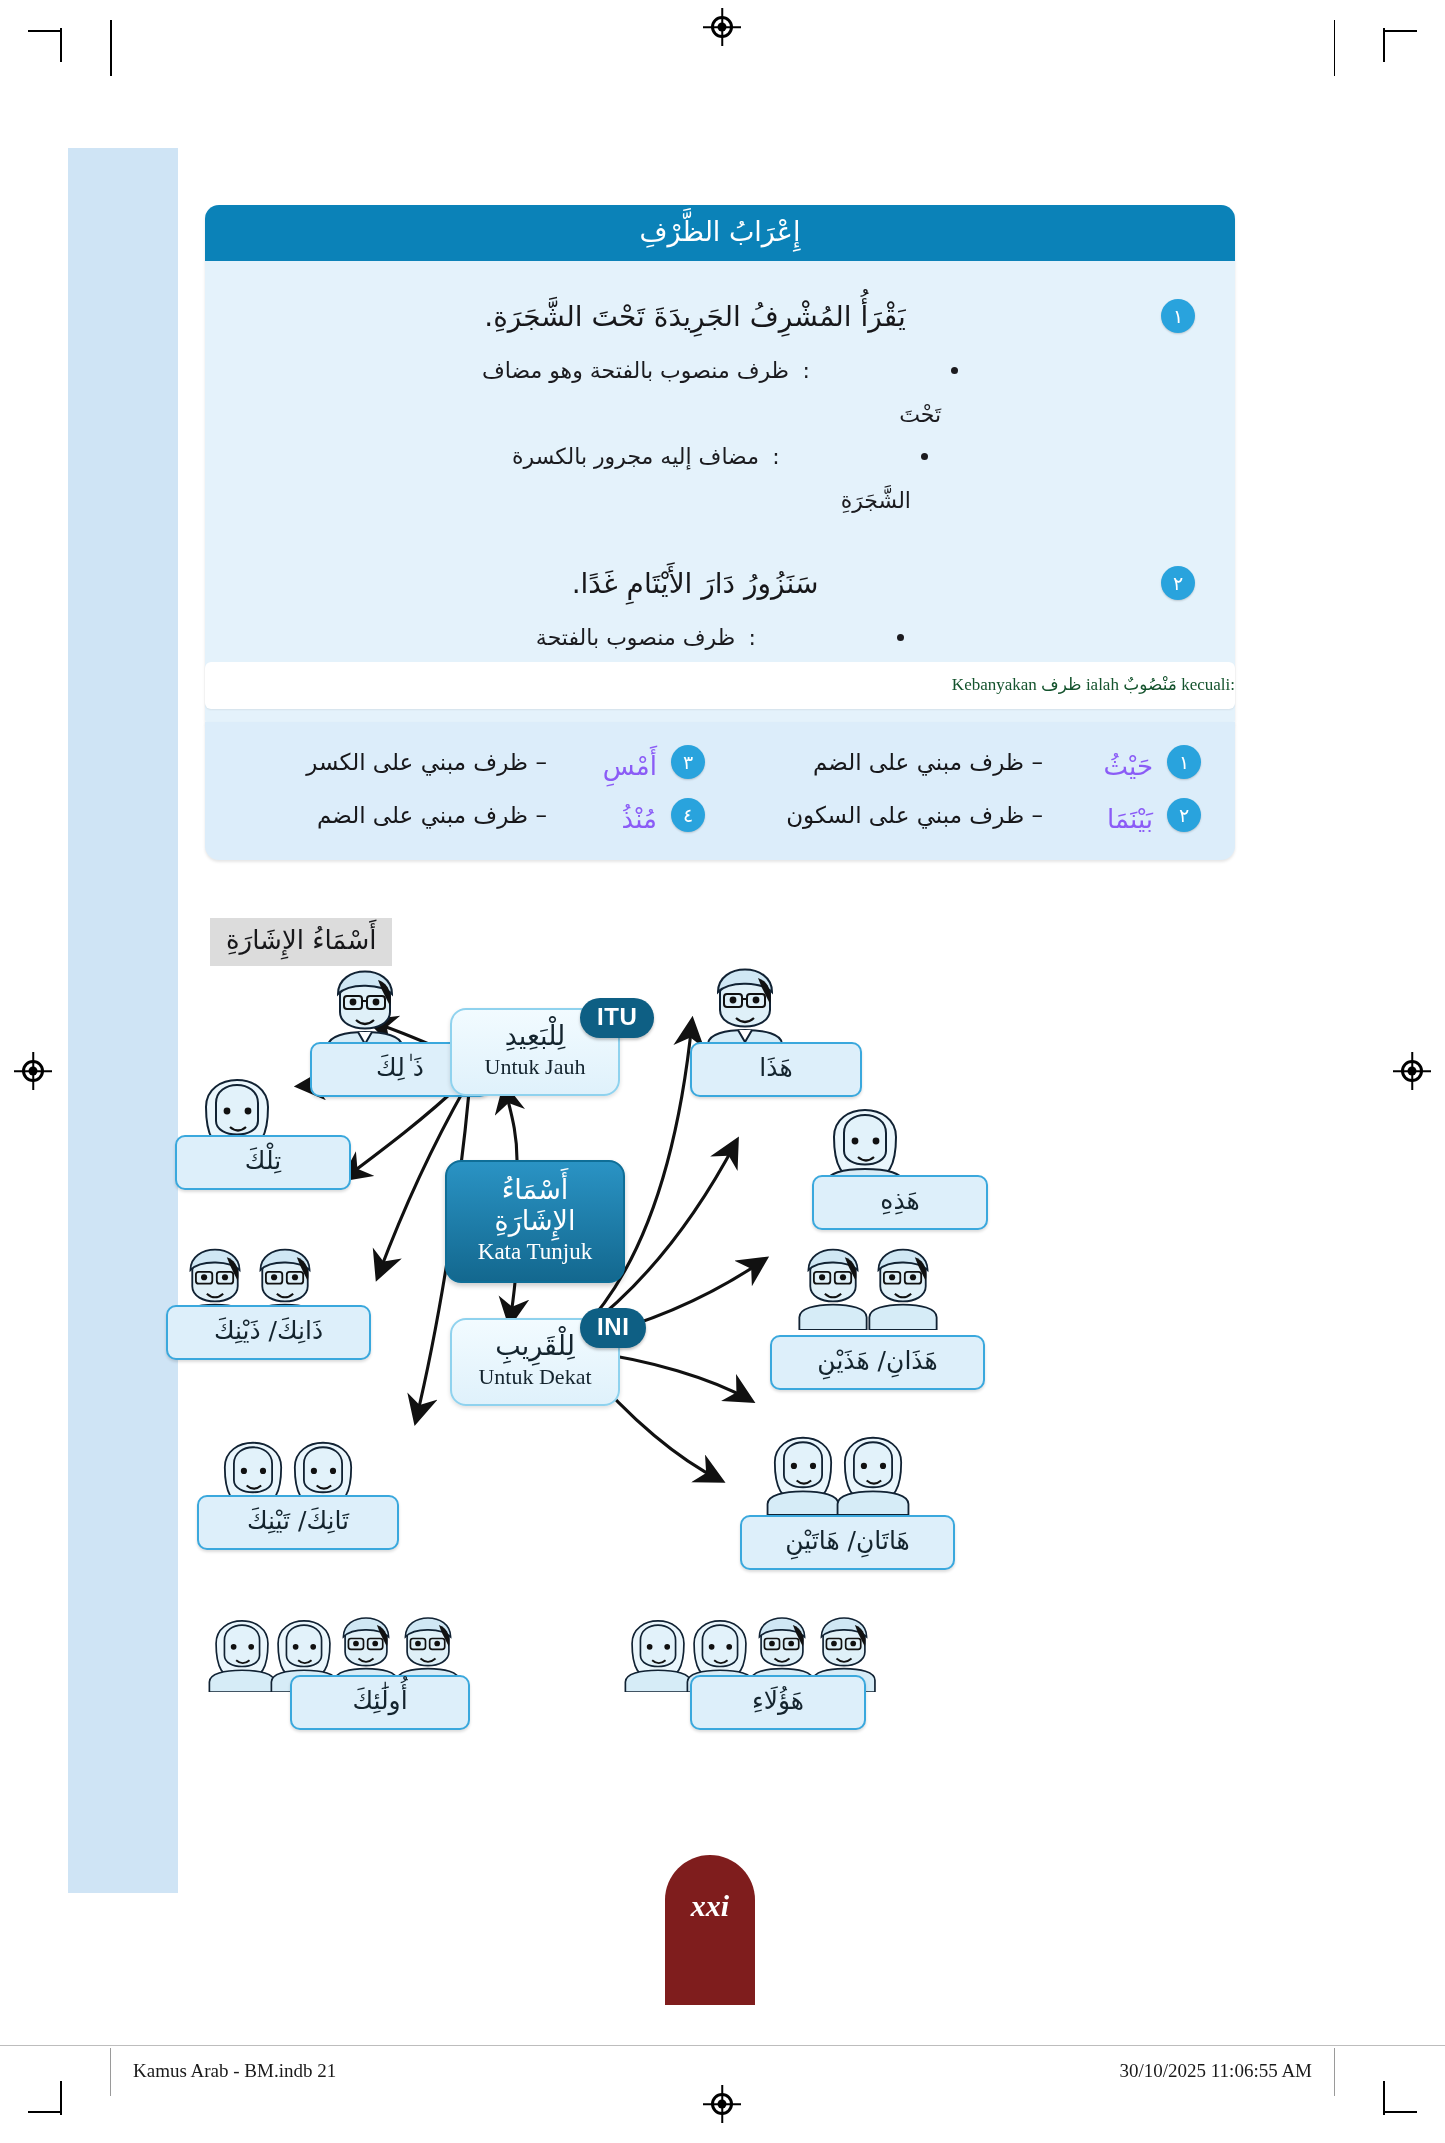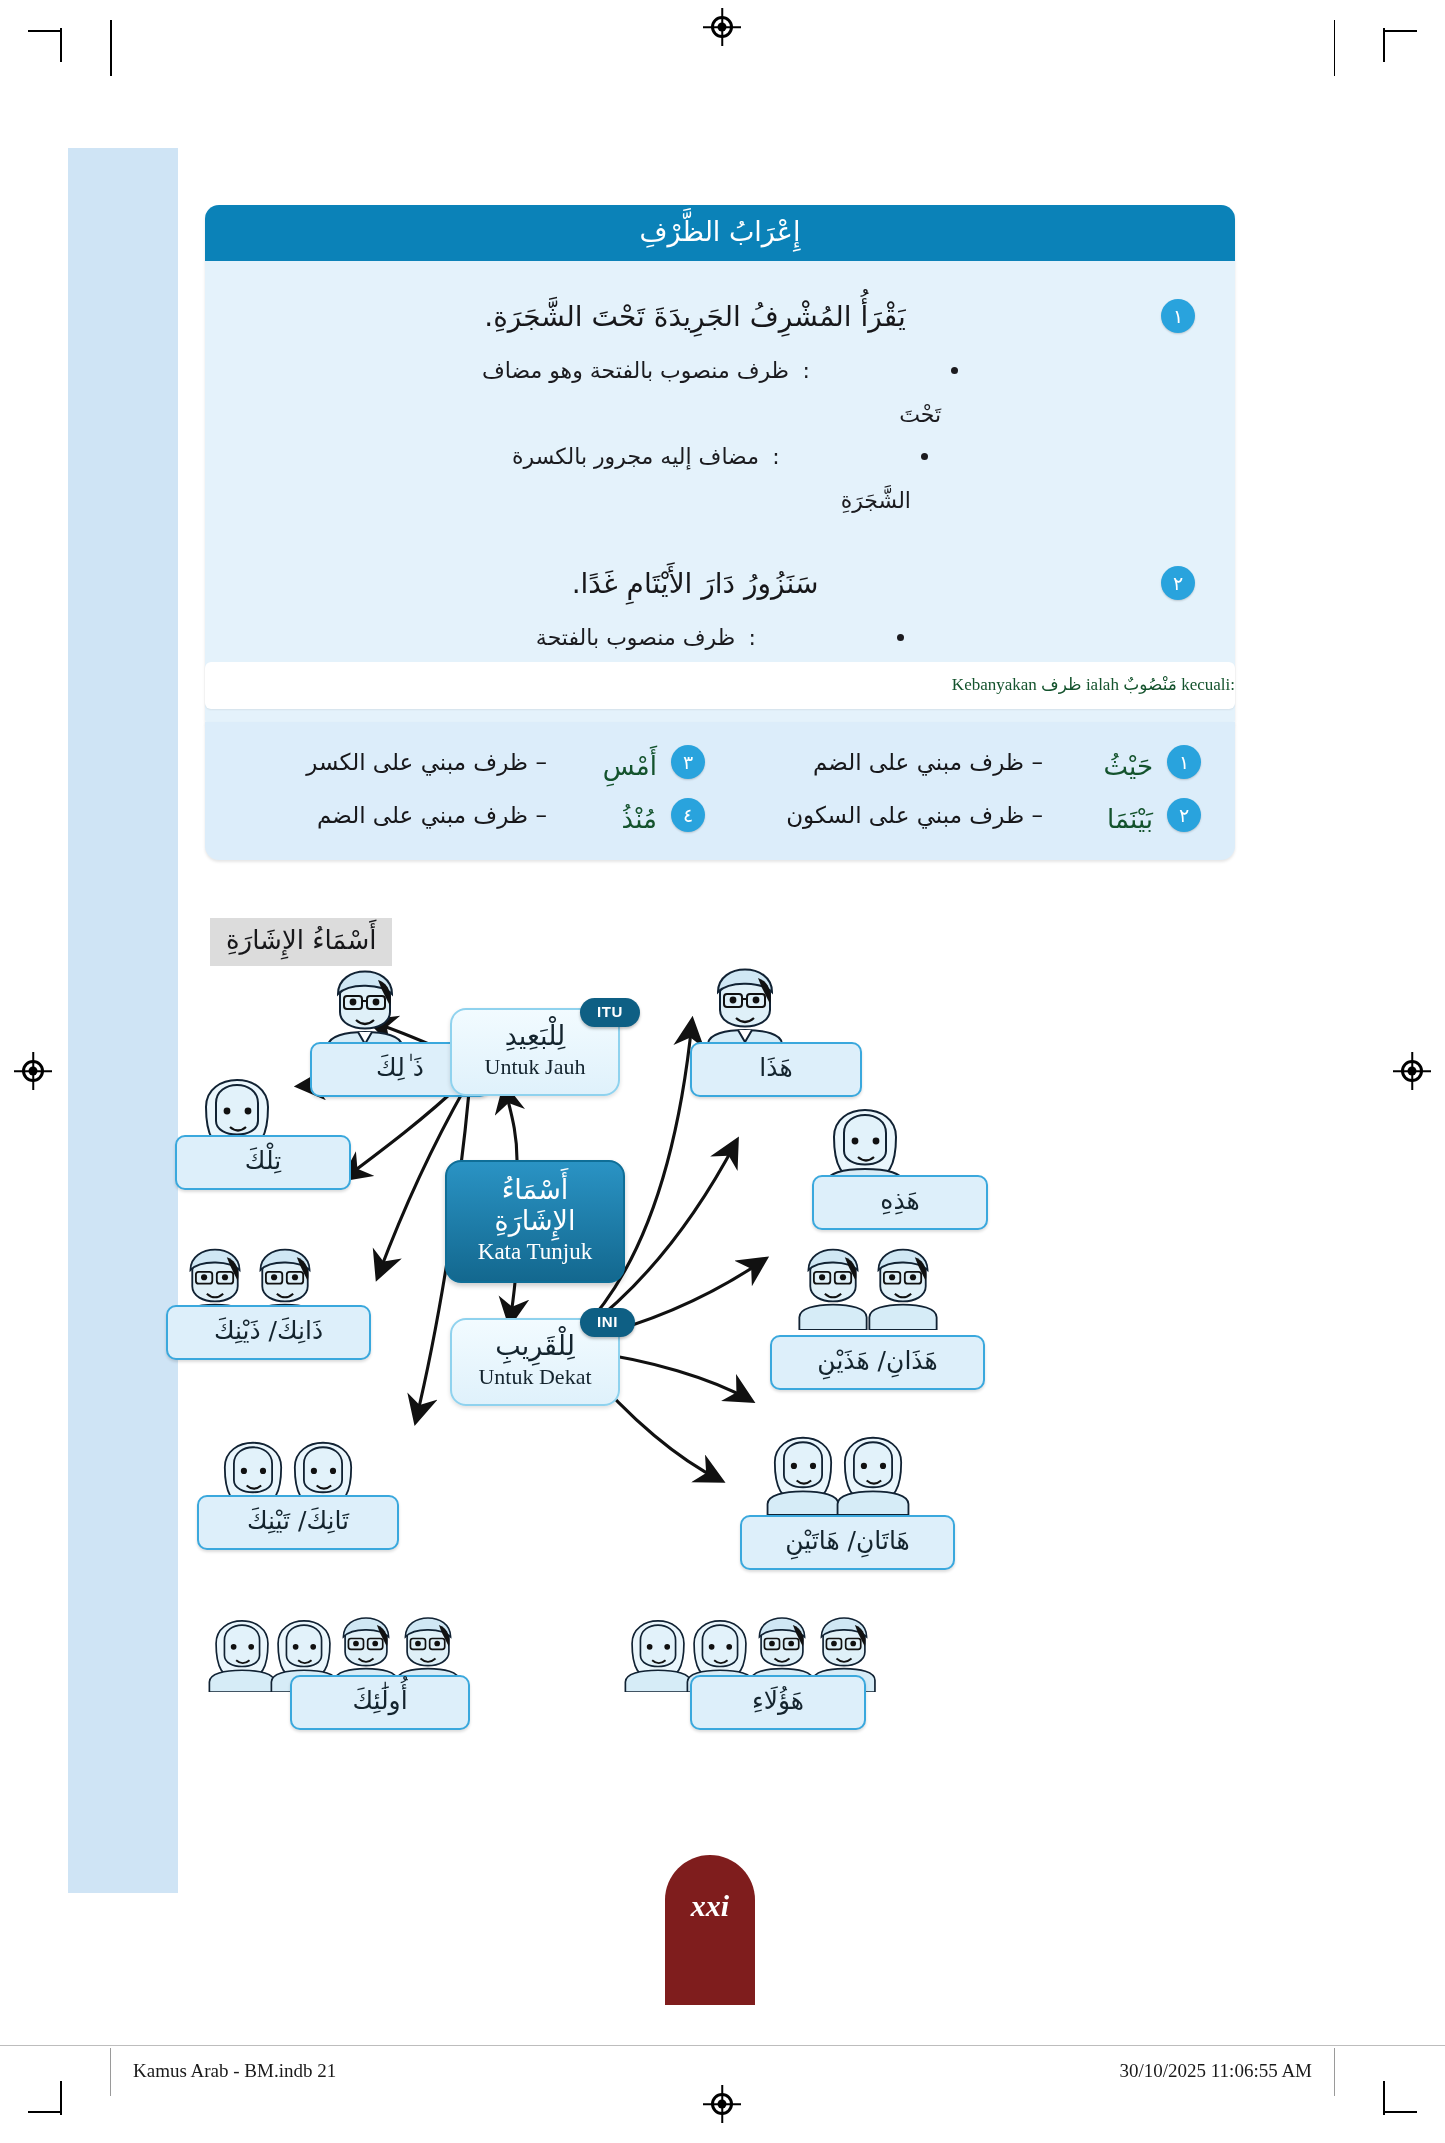--- a/index.html
+++ b/index.html
@@ -100,21 +100,21 @@
   }
   .exc-item { display:flex; align-items:center; gap:14px; direction:rtl; }
   .exc-badge {
     flex:0 0 auto; width:34px; height:34px; border-radius:50%;
     background:#29a3dd; color:#fff; font-size:19px;
     display:flex; align-items:center; justify-content:center;
     font-family:"DejaVu Sans", sans-serif;
     box-shadow:0 1px 2px rgba(0,0,0,.18);
   }
   .exc-word {
-    font-family:"DejaVu Sans", sans-serif; font-size:26px; color:#14532d;
+    font-family:"DejaVu Sans", sans-serif; font-size:26px; color:#8b5cf6;
     min-width:96px; text-align:right;margin-top:9px;
   }
   .exc-desc {
     font-family:"DejaVu Sans", sans-serif; font-size:23px; color:#17171a;
     white-space:nowrap;
   }
 
   
   .sec-tag {
     position:absolute; left:210px; top:918px;
@@ -161,21 +161,21 @@
     text-align:center; box-shadow:0 3px 5px rgba(0,0,0,.2);
   }
   .hub-center .ar { font-family:"DejaVu Sans", sans-serif; font-size:27px; color:#ffffff; direction:rtl; }
   .hub-center .ms { font-family:"Liberation Serif", serif; font-size:23px; color:#ffffff; margin-top:3px; }
 
   .pill {
     position:absolute;
     background:#0e5f84; color:#fff;
     border-radius:22px; padding:5px 17px 7px;
     font-family:"Liberation Sans", sans-serif;
-    font-size:15px; font-weight:bold; letter-spacing:.6px;
+    font-size:24px; font-weight:bold; letter-spacing:.6px;
     box-shadow:0 2px 3px rgba(0,0,0,.25);
   }
 
   
   .figs { position:absolute; display:flex; align-items:flex-end; }
   .figs svg { display:block; }
 
   
   .pagetab {
     position:absolute; left:665px; top:1855px;

